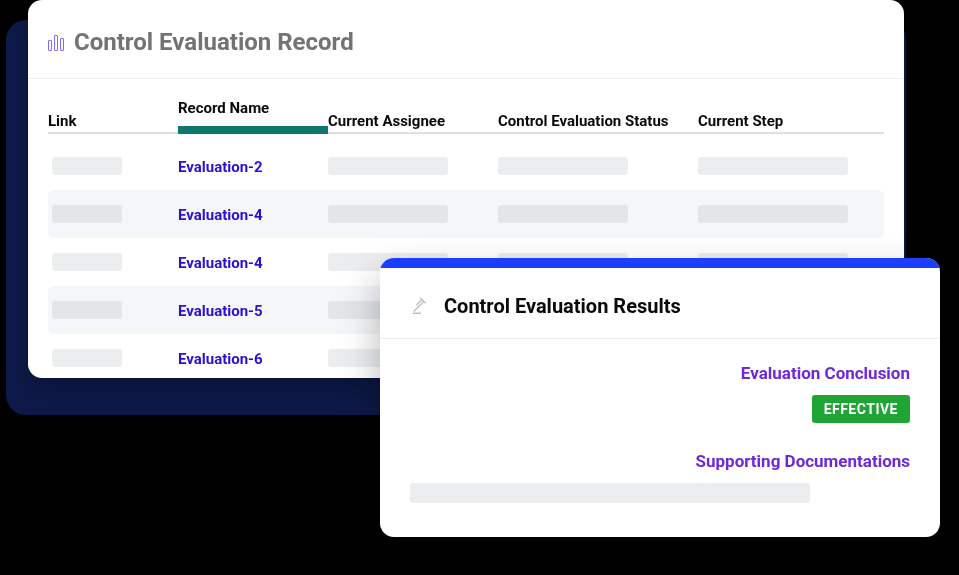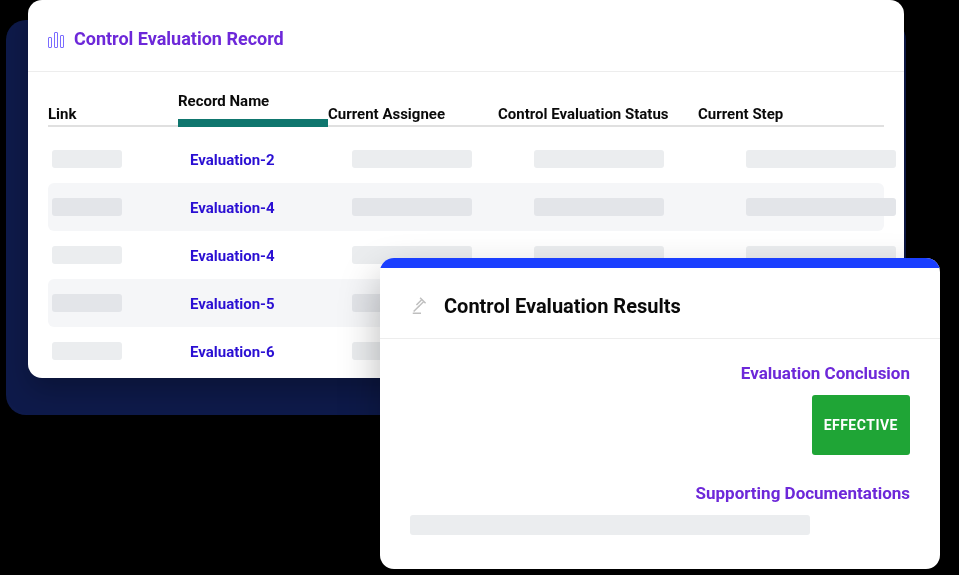--- a/index.html
+++ b/index.html
@@ -48,23 +48,23 @@
     display: block;
     width: 4px;
     background: transparent;
     border: 1.5px solid #7b6cff;
     border-radius: 1px;
   }
   .bars-icon span:nth-child(1){ height: 11px; }
   .bars-icon span:nth-child(2){ height: 16px; }
   .bars-icon span:nth-child(3){ height: 13px; }
   .panel-title {
-    font-size: 18px;
-    font-weight: 700;
-    color: #6d28d9;
+    font-size: 24px;
+    font-weight: 700;
+    color: #737373;
   }
   .table-wrap {
     padding: 0 20px;
   }
   .thead {
     display: grid;
     grid-template-columns: 130px 150px 170px 200px 1fr;
     align-items: end;
     padding-top: 20px;
     padding-bottom: 0;
@@ -82,21 +82,20 @@
   }
   .tbody {
     margin-top: 8px;
   }
   .trow {
     display: grid;
     grid-template-columns: 130px 150px 170px 200px 1fr;
     align-items: center;
     height: 48px;
     border-radius: 6px;
-    gap: 12px;
   }
   .trow.alt {
     background: #f5f6f8;
   }
   .skel {
     background: #ebedef;
     height: 18px;
     border-radius: 3px;
   }
   .td { padding-right: 18px; }
@@ -154,21 +153,21 @@
     color: #6d28d9;
     margin-bottom: 12px;
   }
   .badge-effective {
     display: inline-block;
     background: #1fa536;
     color: #fff;
     font-size: 14px;
     font-weight: 700;
     letter-spacing: 0.5px;
-    padding: 22px 12px;
+    padding: 6px 12px;
     border-radius: 3px;
   }
   .section-gap { height: 28px; }
   .doc-skel {
     background: #ebedef;
     height: 20px;
     width: 400px;
     max-width: 100%;
     border-radius: 3px;
   }

